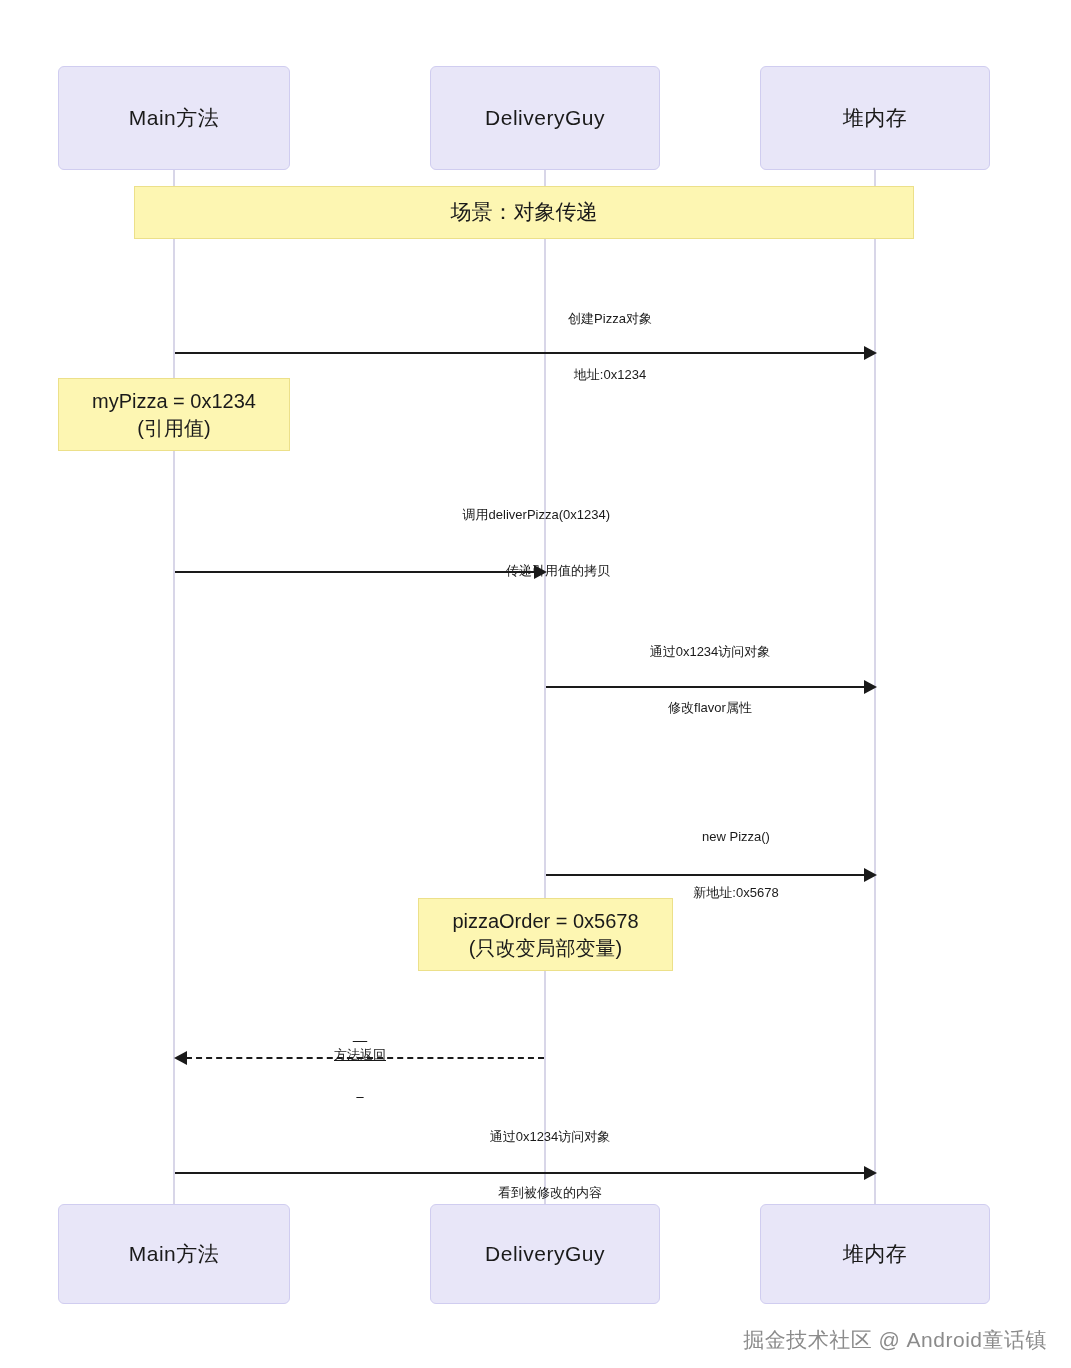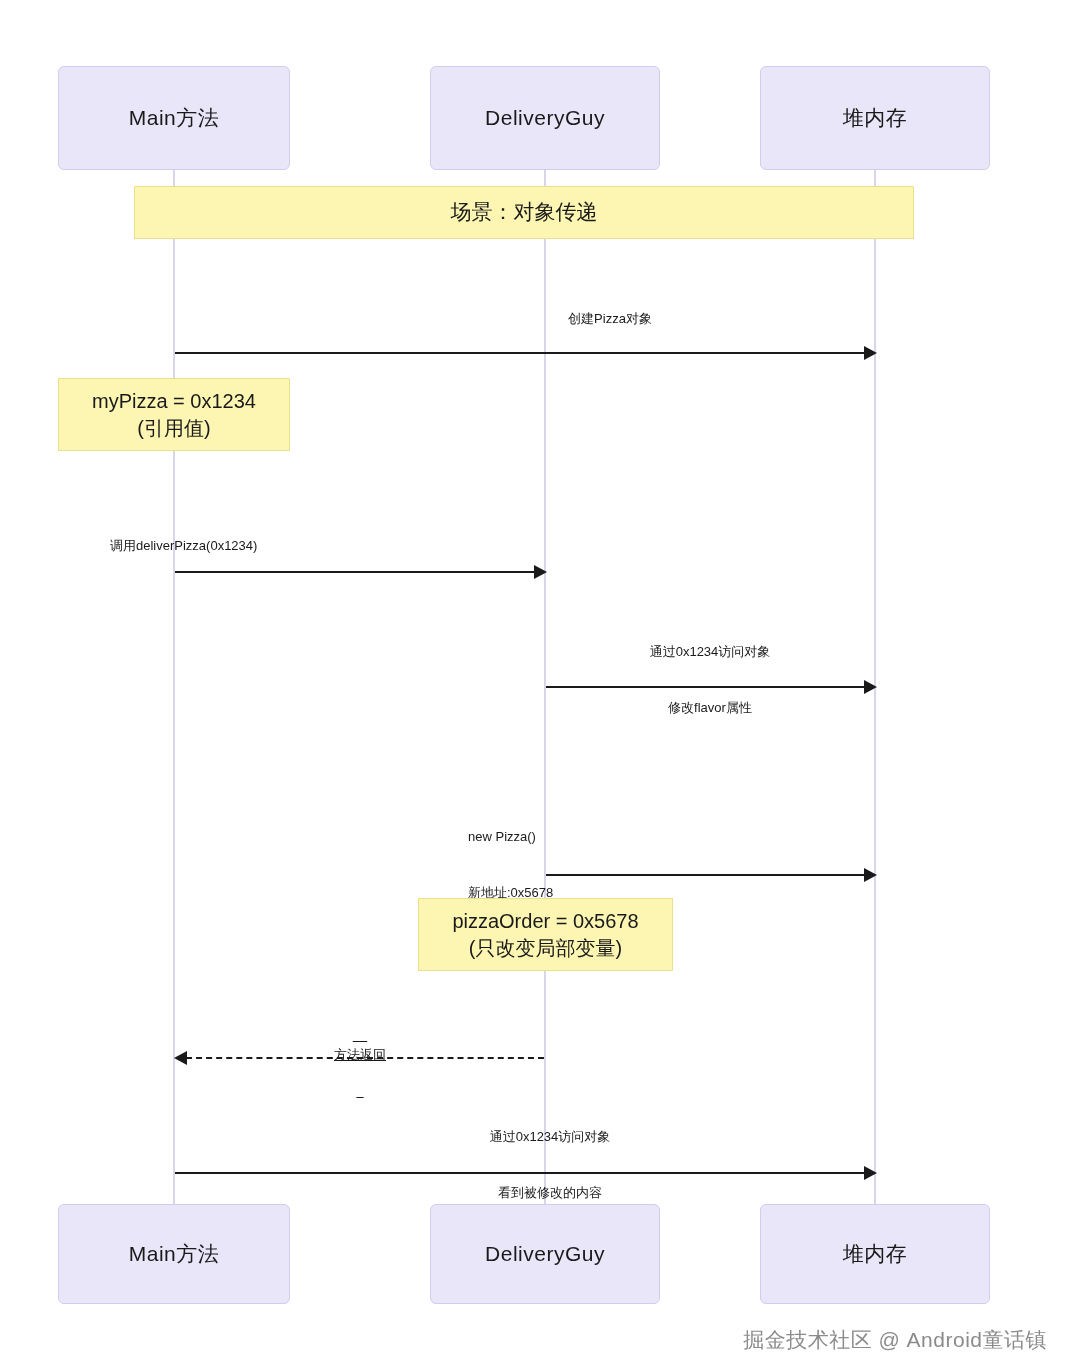--- a/index.html
+++ b/index.html
@@ -112,44 +112,46 @@
   <div class="actor-box" style="left:760px; top:66px; width:230px; height:104px;">
     <span>堆内存</span>
   </div>
 
   <div class="note banner" style="left:134px; top:186px; width:780px; height:53px;">
     <span>场景：对象传递</span>
   </div>
 
   <div class="msg-label" style="left:330px; top:272px; width:560px; text-align:center;">
     <div>创建Pizza对象</div>
+    <div>地址:0x1234</div>
   </div>
   <div class="arrow-line" style="left:175px; top:352px; width:692px;"></div>
   <div class="arrow-head right" style="left:864px; top:346px;"></div>
 
   <div class="note" style="left:58px; top:378px; width:232px; height:73px;">
     <div>myPizza = 0x1234</div>
     <div>(引用值)</div>
   </div>
 
-  <div class="msg-label" style="left:110px; top:499px; width:500px; text-align:left;">
+  <div class="msg-label" style="left:110px; top:468px; width:500px; text-align:right;">
     <div>调用deliverPizza(0x1234)</div>
+    <div>传递引用值的拷贝</div>
   </div>
   <div class="arrow-line" style="left:175px; top:571px; width:362px;"></div>
   <div class="arrow-head right" style="left:534px; top:565px;"></div>
 
   <div class="msg-label" style="left:490px; top:605px; width:440px; text-align:center;">
     <div>通过0x1234访问对象</div>
     <div>修改flavor属性</div>
   </div>
   <div class="arrow-line" style="left:546px; top:686px; width:321px;"></div>
   <div class="arrow-head right" style="left:864px; top:680px;"></div>
 
 
-  <div class="msg-label" style="left:468px; top:790px; width:440px; text-align:left;">
+  <div class="msg-label" style="left:516px; top:790px; width:440px; text-align:center;">
     <div>new Pizza()</div>
     <div>新地址:0x5678</div>
   </div>
   <div class="arrow-line" style="left:546px; top:874px; width:321px;"></div>
   <div class="arrow-head right" style="left:864px; top:868px;"></div>
 
   <div class="note" style="left:418px; top:898px; width:255px; height:73px;">
     <div>pizzaOrder = 0x5678</div>
     <div>(只改变局部变量)</div>
   </div>

